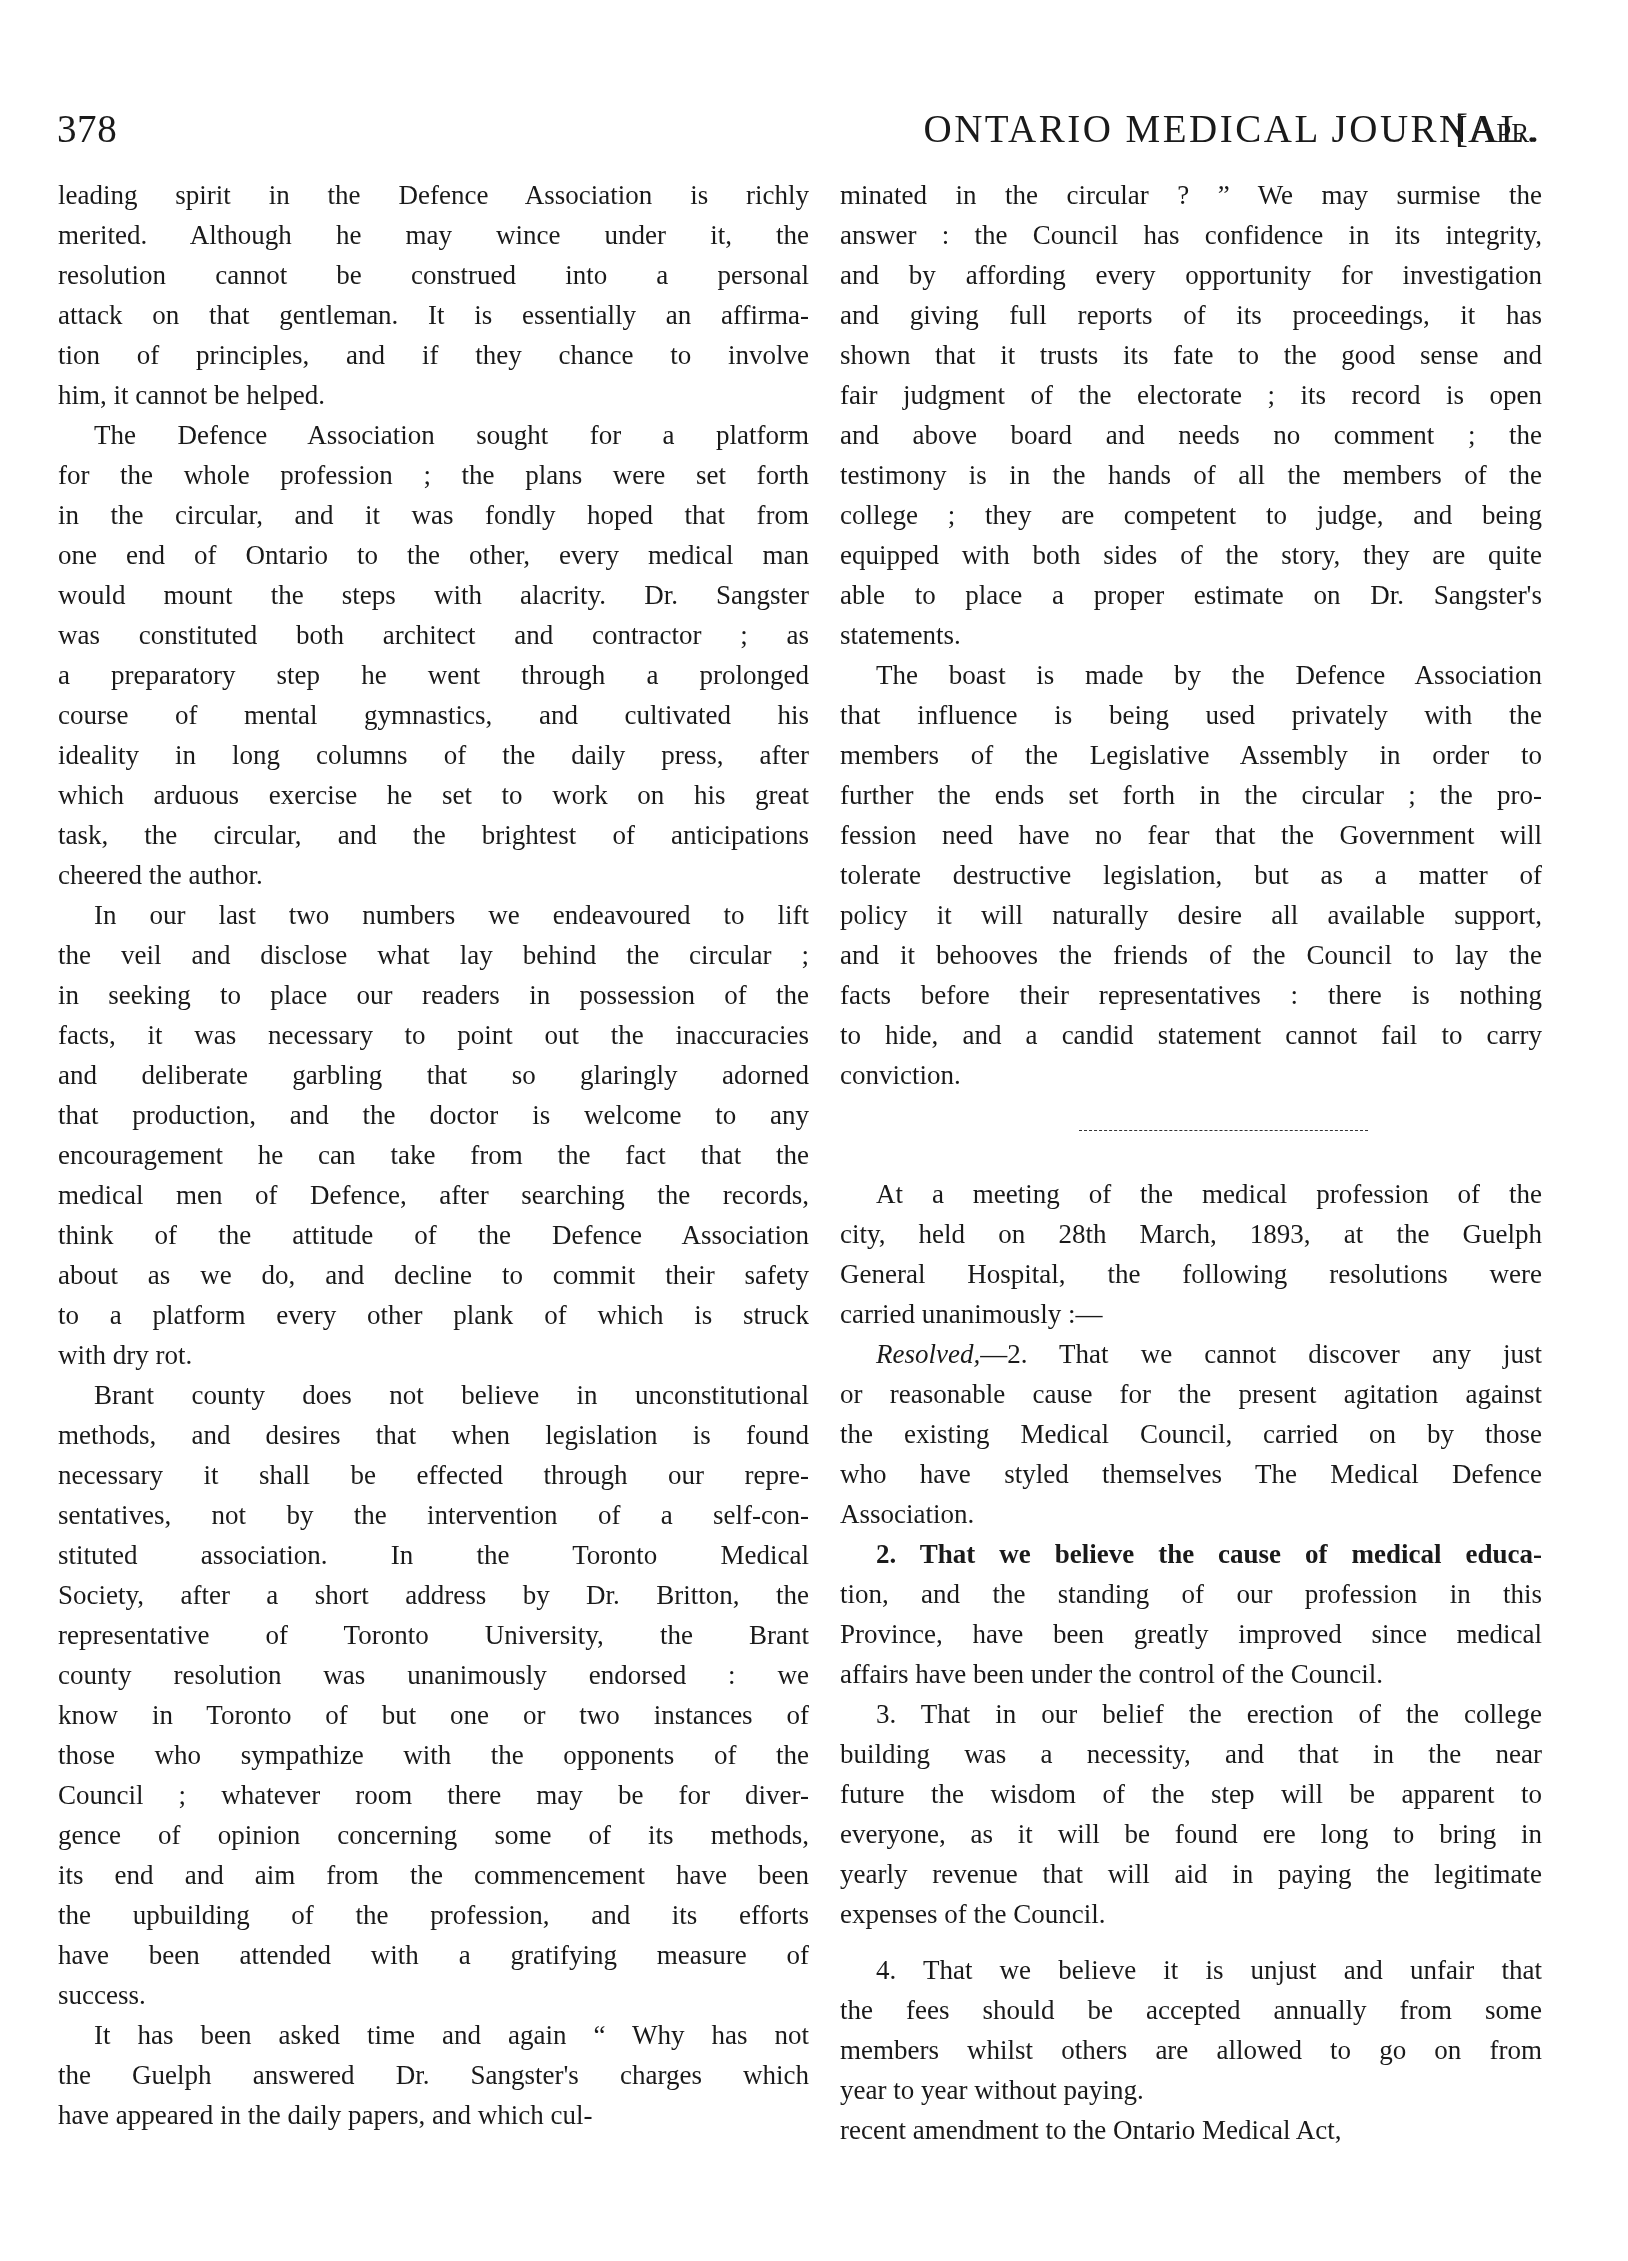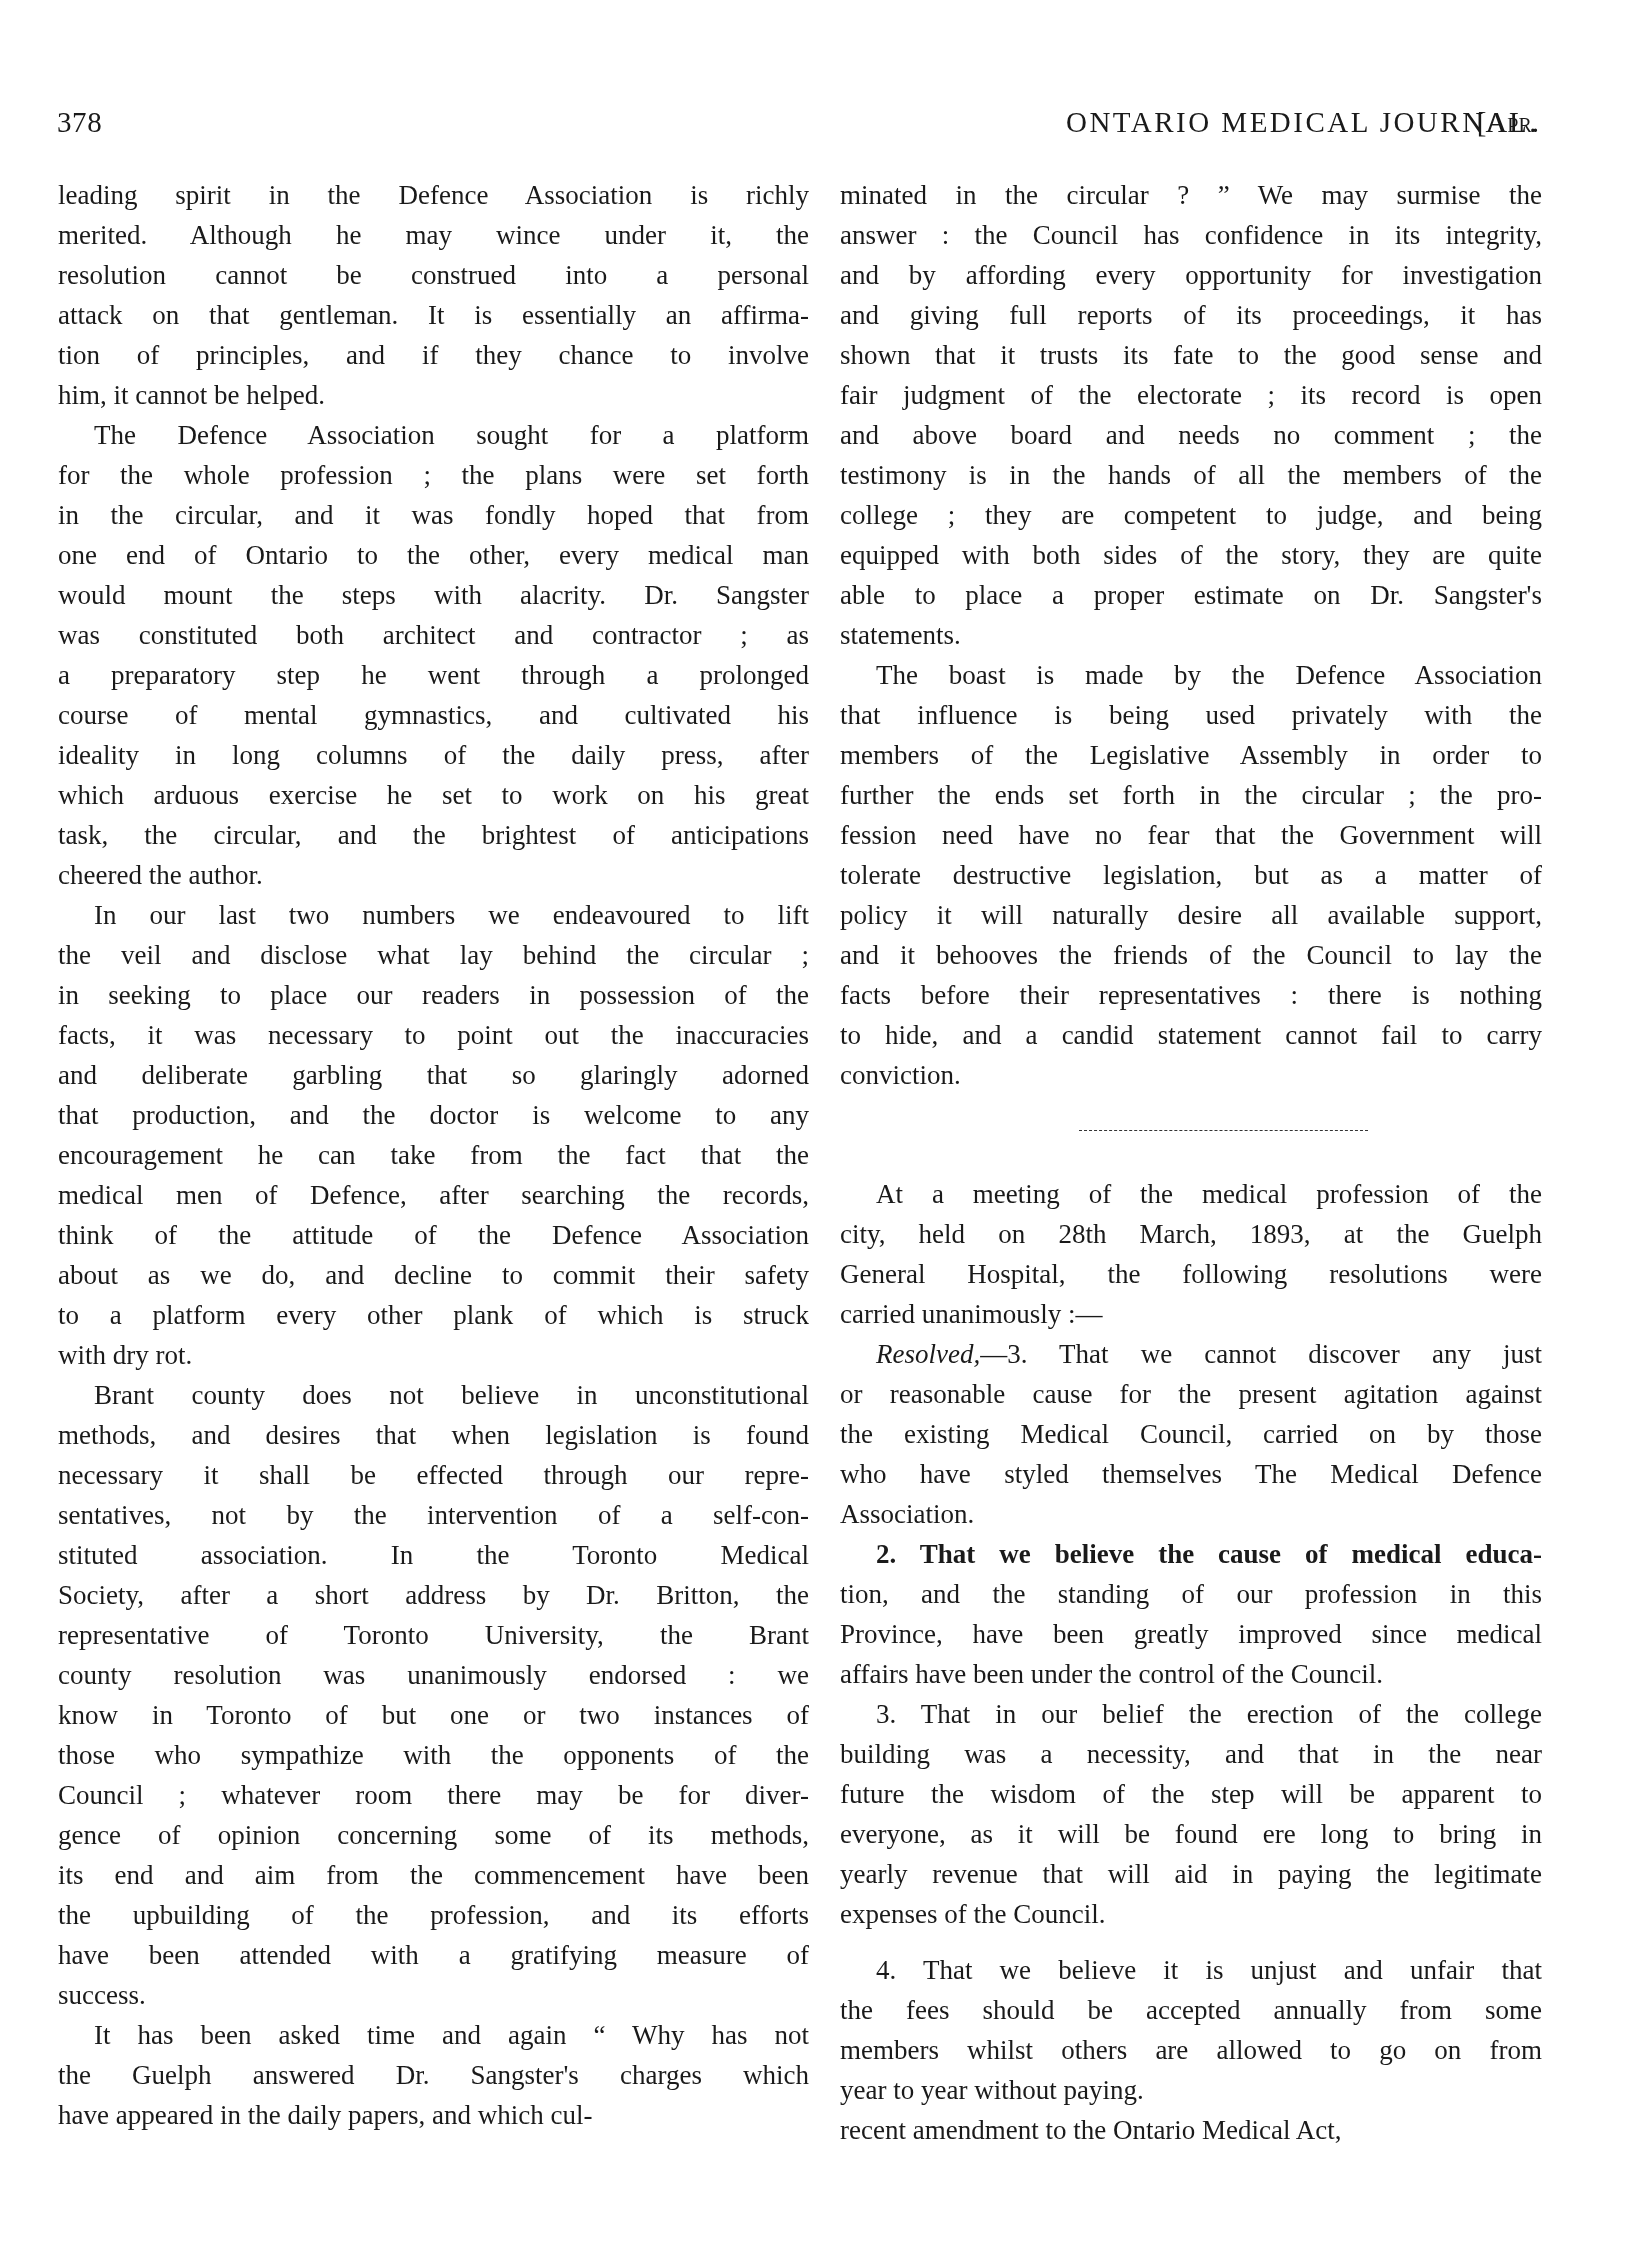--- a/index.html
+++ b/index.html
@@ -1,19 +1,19 @@
 <!DOCTYPE html>
 <html style="font-size:10px"><head>
 <meta charset="utf-8">
 <style>
   html, body { margin: 0; padding: 0; background: #ffffff; }
   body { width: 1628px; height: 2261px; position: relative; overflow: hidden;
          font-family: "Liberation Serif", "DejaVu Serif", serif; color: #1a1a1a; }
   .header { position: absolute; top: 106px; left: 57px; width: 1482px; height: 44px;
-            font-size: 29px; }
+            font-size: 39px; }
   .page-no { position: absolute; left: 0; top: 0; letter-spacing: 0.6px; }
   .journal-title { position: absolute; left: 0; right: 0; top: 0; text-align: right;
                    letter-spacing: 2.5px; }
   .month { position: absolute; right: 0; top: 0; font-variant: small-caps; }
   .col { position: absolute; top: 175px; width: 751px; font-size: 27px;
          line-height: 40px; text-align: justify; hyphens: manual; }
   .col.left { left: 58px; }
   .col.right { left: 840px; width: 702px; }
   .col p { margin: 0; text-indent: 0; }
   .col .ln { display: block; text-align: justify; text-align-last: justify; white-space: nowrap; overflow: hidden; }
@@ -124,21 +124,21 @@
     <div class="divider">
       <span></span>
     </div>
     <p>
       <span class="ln" style="text-indent: 36px;">At a meeting of the medical profession of the</span>
       <span class="ln">city, held on 28th March, 1893, at the Guelph</span>
       <span class="ln">General Hospital, the following resolutions were</span>
       <span class="ln last">carried unanimously :—</span>
     </p>
     <p>
-      <span class="ln" style="text-indent: 36px;"><em class="resolved">Resolved,</em><span>—3. That we cannot discover any just</span></span>
+      <span class="ln" style="text-indent: 36px;"><em class="resolved">Resolved,</em><span>—2. That we cannot discover any just</span></span>
       <span class="ln">or reasonable cause for the present agitation against</span>
       <span class="ln">the existing Medical Council, carried on by those</span>
       <span class="ln">who have styled themselves The Medical Defence</span>
       <span class="ln last">Association.</span>
     </p>
     <p>
       <span class="ln" style="text-indent: 36px; font-weight: bold;">2. That we believe the cause of medical educa-</span>
       <span class="ln">tion, and the standing of our profession in this</span>
       <span class="ln">Province, have been greatly improved since medical</span>
       <span class="ln last">affairs have been under the control of the Council.</span>

